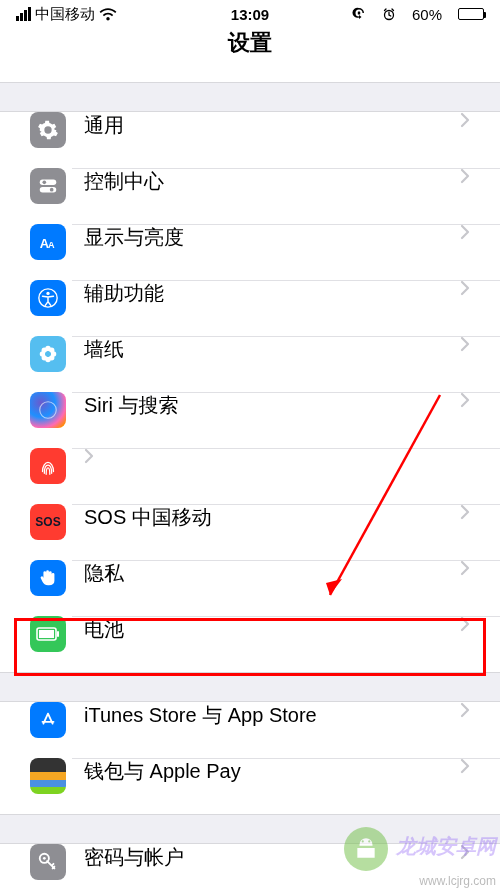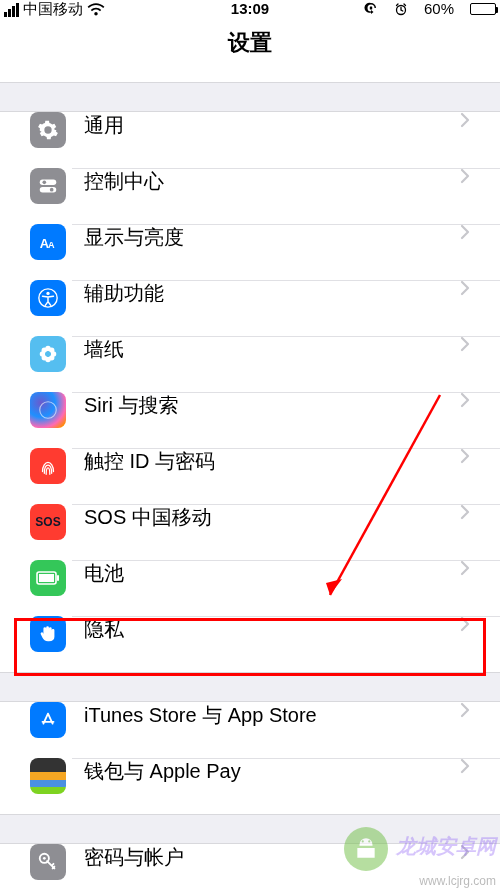--- a/index.html
+++ b/index.html
@@ -1,20 +1,20 @@
 <!DOCTYPE html>
 <html><head>
 <meta charset="utf-8">
 <style>
   * { margin: 0; padding: 0; box-sizing: border-box; }
   html, body { width: 500px; height: 889px; font-family: -apple-system, "Helvetica Neue", Arial, sans-serif; background: #efeff4; color: #000; overflow: hidden; }
   .screen { width: 500px; height: 889px; background: #efeff4; position: relative; }
 
   
-  .status-bar { height: 28px; background: #fff; display: flex; align-items: flex-start; padding: 0 4px; font-size: 15px; font-weight: 500; }
+  .status-bar { height: 28px; background: #fff; display: flex; align-items: center; padding: 0 16px; font-size: 15px; font-weight: 500; }
   .status-left { flex: 1; display: flex; align-items: center; gap: 4px; }
   .status-center { flex: 1; text-align: center; font-weight: 600; }
   .status-right { flex: 1; display: flex; align-items: center; justify-content: flex-end; gap: 16px; }
   .signal-bars { display: inline-flex; align-items: flex-end; gap: 1px; }
   .signal-bars span { width: 3px; background: #000; display: inline-block; }
   .signal-bars span:nth-child(1){height:5px}.signal-bars span:nth-child(2){height:8px}.signal-bars span:nth-child(3){height:11px}.signal-bars span:nth-child(4){height:14px}
   .wifi-icon svg, .lock-ind svg, .alarm-ind svg { display:block }
   .battery { width: 26px; height: 12px; border: 1px solid #000; border-radius: 2px; position: relative; }
   .battery::after { content:""; position:absolute; right:-3px; top:3px; width:2px; height:6px; background:#000; border-radius:0 1px 1px 0;}
   .battery-fill { height:100%; background:#000; width:60%; }
@@ -206,63 +206,62 @@
     <div class="row">
       <div class="icon ic-red">
         <svg width="22" height="22" viewBox="0 0 24 24">
             <g fill="none" stroke="#fff" stroke-width="1.4" stroke-linecap="round">
               <path d="M6 18c0-6 3-10 6-10s6 4 6 10"></path>
               <path d="M8 20c0-6 2-9 4-9s4 3 4 9"></path>
               <path d="M10 21c0-5 1-7 2-7s2 2 2 7"></path>
             </g>
           </svg>
       </div>
-      <div class="label">触控 ID 与密码</div>
       <span class="chevron">
           <svg width="10" height="16" viewBox="0 0 10 16">
             <path d="M2 2l6 6-6 6" stroke="#c7c7cc" stroke-width="2.2" fill="none" stroke-linecap="round" stroke-linejoin="round"></path>
           </svg>
         </span>
     </div>
 
     <div class="row">
       <div class="icon ic-sos">
           <span>SOS</span>
         </div>
       <div class="label">SOS 中国移动</div>
+      <span class="chevron">
+          <svg width="10" height="16" viewBox="0 0 10 16">
+            <path d="M2 2l6 6-6 6" stroke="#c7c7cc" stroke-width="2.2" fill="none" stroke-linecap="round" stroke-linejoin="round"></path>
+          </svg>
+        </span>
+    </div>
+
+    <div class="row">
+      <div class="icon ic-blue">
+        <svg width="22" height="22" viewBox="0 0 24 24">
+            <path fill="#fff" d="M7 12V6a1.5 1.5 0 0 1 3 0v5-6a1.5 1.5 0 0 1 3 0v6-5a1.5 1.5 0 0 1 3 0v5-3a1.5 1.5 0 0 1 3 0v7c0 3-2 5-6 5h-1c-3 0-5-2-6-4l-2-4a1.5 1.5 0 0 1 2.5-1.5L7 12z"></path>
+          </svg>
+      </div>
+      <div class="label">隐私</div>
       <span class="chevron">
           <svg width="10" height="16" viewBox="0 0 10 16">
             <path d="M2 2l6 6-6 6" stroke="#c7c7cc" stroke-width="2.2" fill="none" stroke-linecap="round" stroke-linejoin="round"></path>
           </svg>
         </span>
     </div>
 
     <div class="row">
       <div class="icon ic-green">
         <svg width="24" height="14" viewBox="0 0 24 14">
             <rect x="1" y="1" width="19" height="12" rx="2" fill="none" stroke="#fff" stroke-width="1.6"></rect>
             <rect x="3" y="3" width="15" height="8" fill="#fff"></rect>
             <rect x="21" y="4" width="2" height="6" rx="1" fill="#fff"></rect>
           </svg>
       </div>
       <div class="label">电池</div>
-      <span class="chevron">
-          <svg width="10" height="16" viewBox="0 0 10 16">
-            <path d="M2 2l6 6-6 6" stroke="#c7c7cc" stroke-width="2.2" fill="none" stroke-linecap="round" stroke-linejoin="round"></path>
-          </svg>
-        </span>
-    </div>
-
-    <div class="row">
-      <div class="icon ic-blue">
-        <svg width="22" height="22" viewBox="0 0 24 24">
-            <path fill="#fff" d="M7 12V6a1.5 1.5 0 0 1 3 0v5-6a1.5 1.5 0 0 1 3 0v6-5a1.5 1.5 0 0 1 3 0v5-3a1.5 1.5 0 0 1 3 0v7c0 3-2 5-6 5h-1c-3 0-5-2-6-4l-2-4a1.5 1.5 0 0 1 2.5-1.5L7 12z"></path>
-          </svg>
-      </div>
-      <div class="label">隐私</div>
       <span class="chevron">
           <svg width="10" height="16" viewBox="0 0 10 16">
             <path d="M2 2l6 6-6 6" stroke="#c7c7cc" stroke-width="2.2" fill="none" stroke-linecap="round" stroke-linejoin="round"></path>
           </svg>
         </span>
     </div>
 
   </div>
 
   <div class="group-gap"></div>

